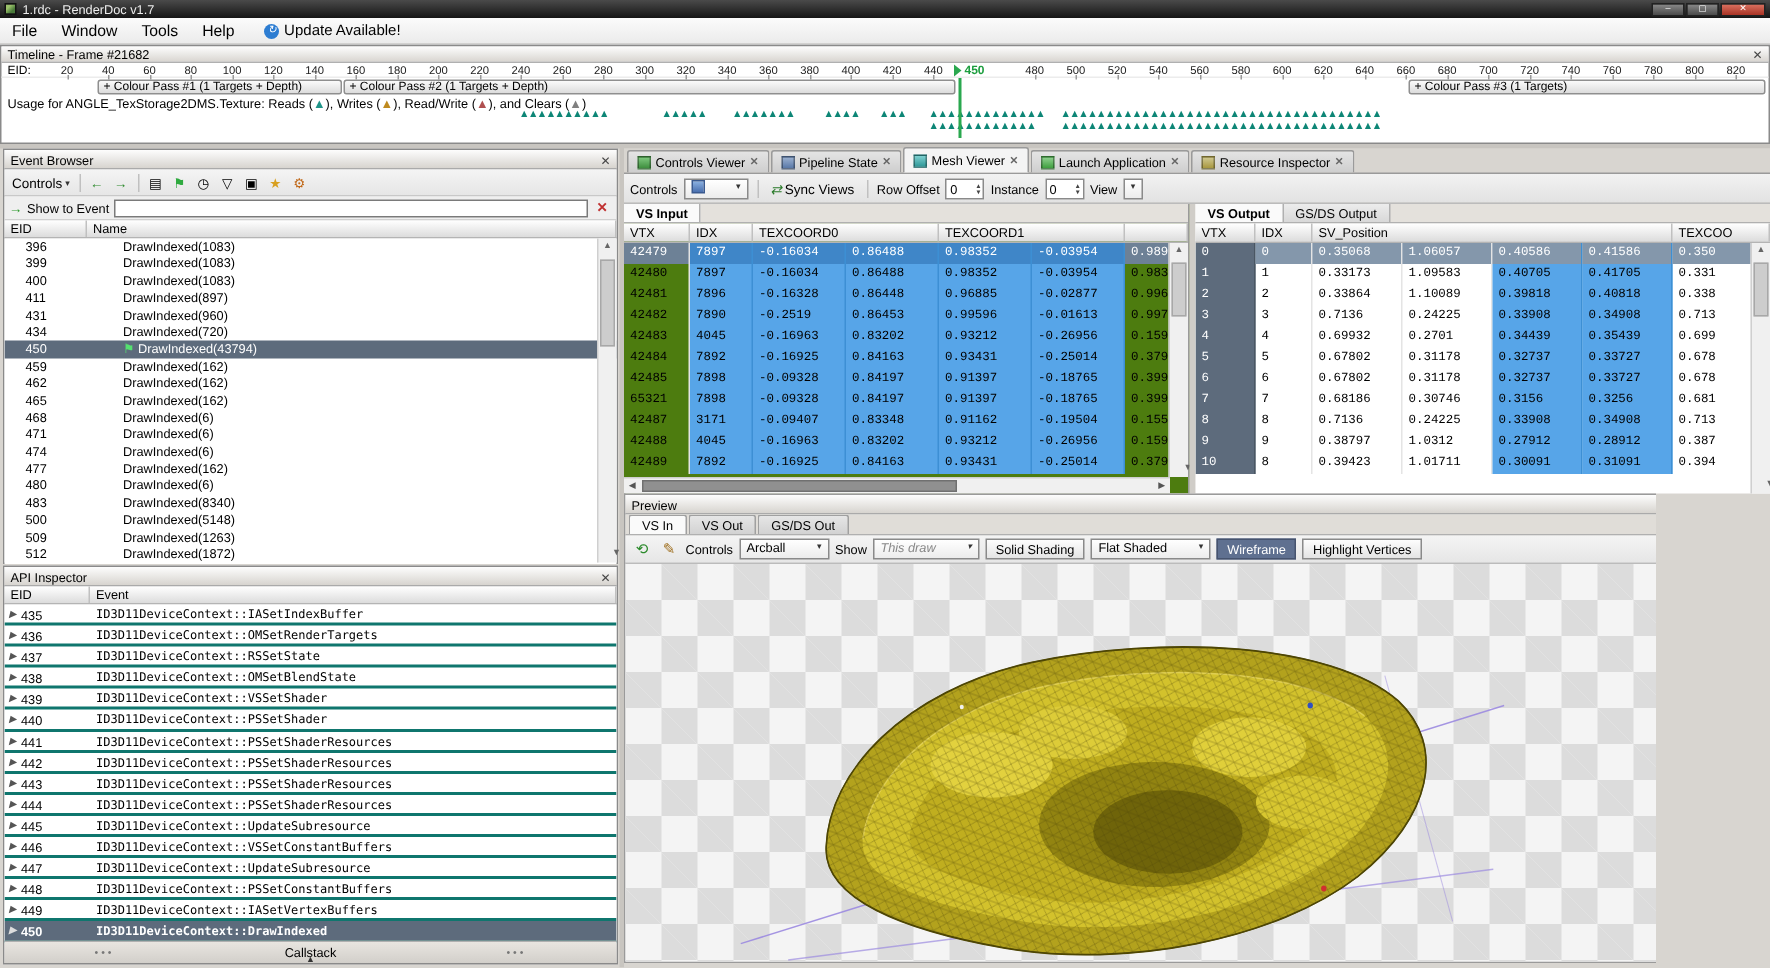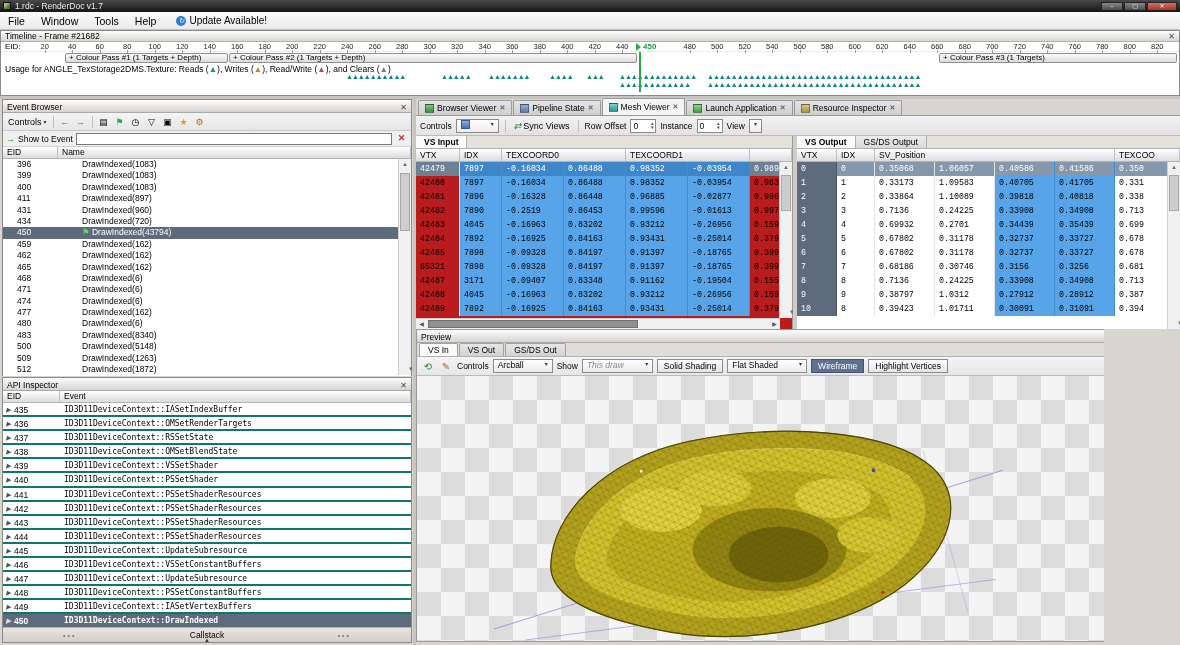--- a/index.html
+++ b/index.html
@@ -104,21 +104,21 @@
 
 .rc-toolbar{position:absolute;left:416px;top:116px;width:764px;height:20px;background:linear-gradient(#f2f2f2,#e2e2e2);border-bottom:1px solid #bbb;display:flex;align-items:center;gap:4px;padding:0 4px;font-size:8.5px}
 .combo{display:inline-flex;align-items:flex-start;gap:21px;border:1px solid #8a8a8a;background:linear-gradient(#fff,#ececec);height:14px;padding:0 4px;font-size:8.5px;white-space:nowrap}
 .combo.gray{color:#888;font-style:italic}
 .spin{display:inline-flex;align-items:center;gap:3px;border:1px solid #8a8a8a;background:#fff;height:14px;padding:0 2px;font-size:8.5px;min-width:26px;justify-content:space-between}
 .arrows{display:flex;flex-direction:column;font-size:4.5px;line-height:4px;color:#444}
 .mini-ico{width:9px;height:9px;display:inline-block;background:linear-gradient(#8ab0e0,#4a70b0);border:1px solid #3a5a90}
 .sync-ico{color:#2a7a2a;font-size:9px}
 
 
-.vs-in{position:absolute;left:416px;top:136px;width:377px;height:193px;background:#b91c1c;border-right:1px solid #9a9a9a}
+.vs-in{position:absolute;left:416px;top:136px;width:377px;height:193px;background:#4d7c0f;border-right:1px solid #9a9a9a}
 .vs-out{position:absolute;left:797px;top:136px;width:383px;height:193px;background:#fff}
 .col-split{position:absolute;left:793px;top:136px;width:4px;height:193px;background:#d0cdc8}
 .sec-tabs{height:13px;display:flex;background:#e4e1dc;border-bottom:1px solid #b0b0b0}
 .sec-tab{padding:0 8px;font-size:8.5px;line-height:12px;background:linear-gradient(#ececec,#d8d8d8);border-right:1px solid #b0b0b0;white-space:nowrap}
 .sec-tab.active{background:#fafafa;font-weight:bold}
 .vin-head{grid-template-columns:44px 42px 62px 62px 62px 62px 1fr;height:13px;line-height:12px}
 .vout-head{grid-template-columns:40px 38px 60px 60px 60px 60px 1fr;height:13px;line-height:12px}
 .sp2a{grid-column:3/5}.sp2b{grid-column:5/7}.sp4{grid-column:3/7}
 .vrows{position:relative;overflow:hidden;height:154px}
 .vrow{display:grid;height:14px;line-height:14px;font-size:8.3px;font-family:Liberation Mono, monospace}
@@ -508,21 +508,21 @@
     <span class="cs-dots">•••</span>
     <span>Callstack</span>
     <span class="cs-dots">•••</span>
     <span class="cs-up">▲</span>
   </div>
 </div>
 
 <div class="rc-tabs">
   <span class="rtab">
     <i class="tab-ico ico-tex"></i>
-    <span>Browser Viewer</span>
+    <span>Controls Viewer</span>
     <b class="tab-x">✕</b>
   </span>
   <span class="rtab">
     <i class="tab-ico ico-pipe"></i>
     <span>Pipeline State</span>
     <b class="tab-x">✕</b>
   </span>
   <span class="rtab active">
     <i class="tab-ico ico-mesh"></i>
     <span>Mesh Viewer</span>

